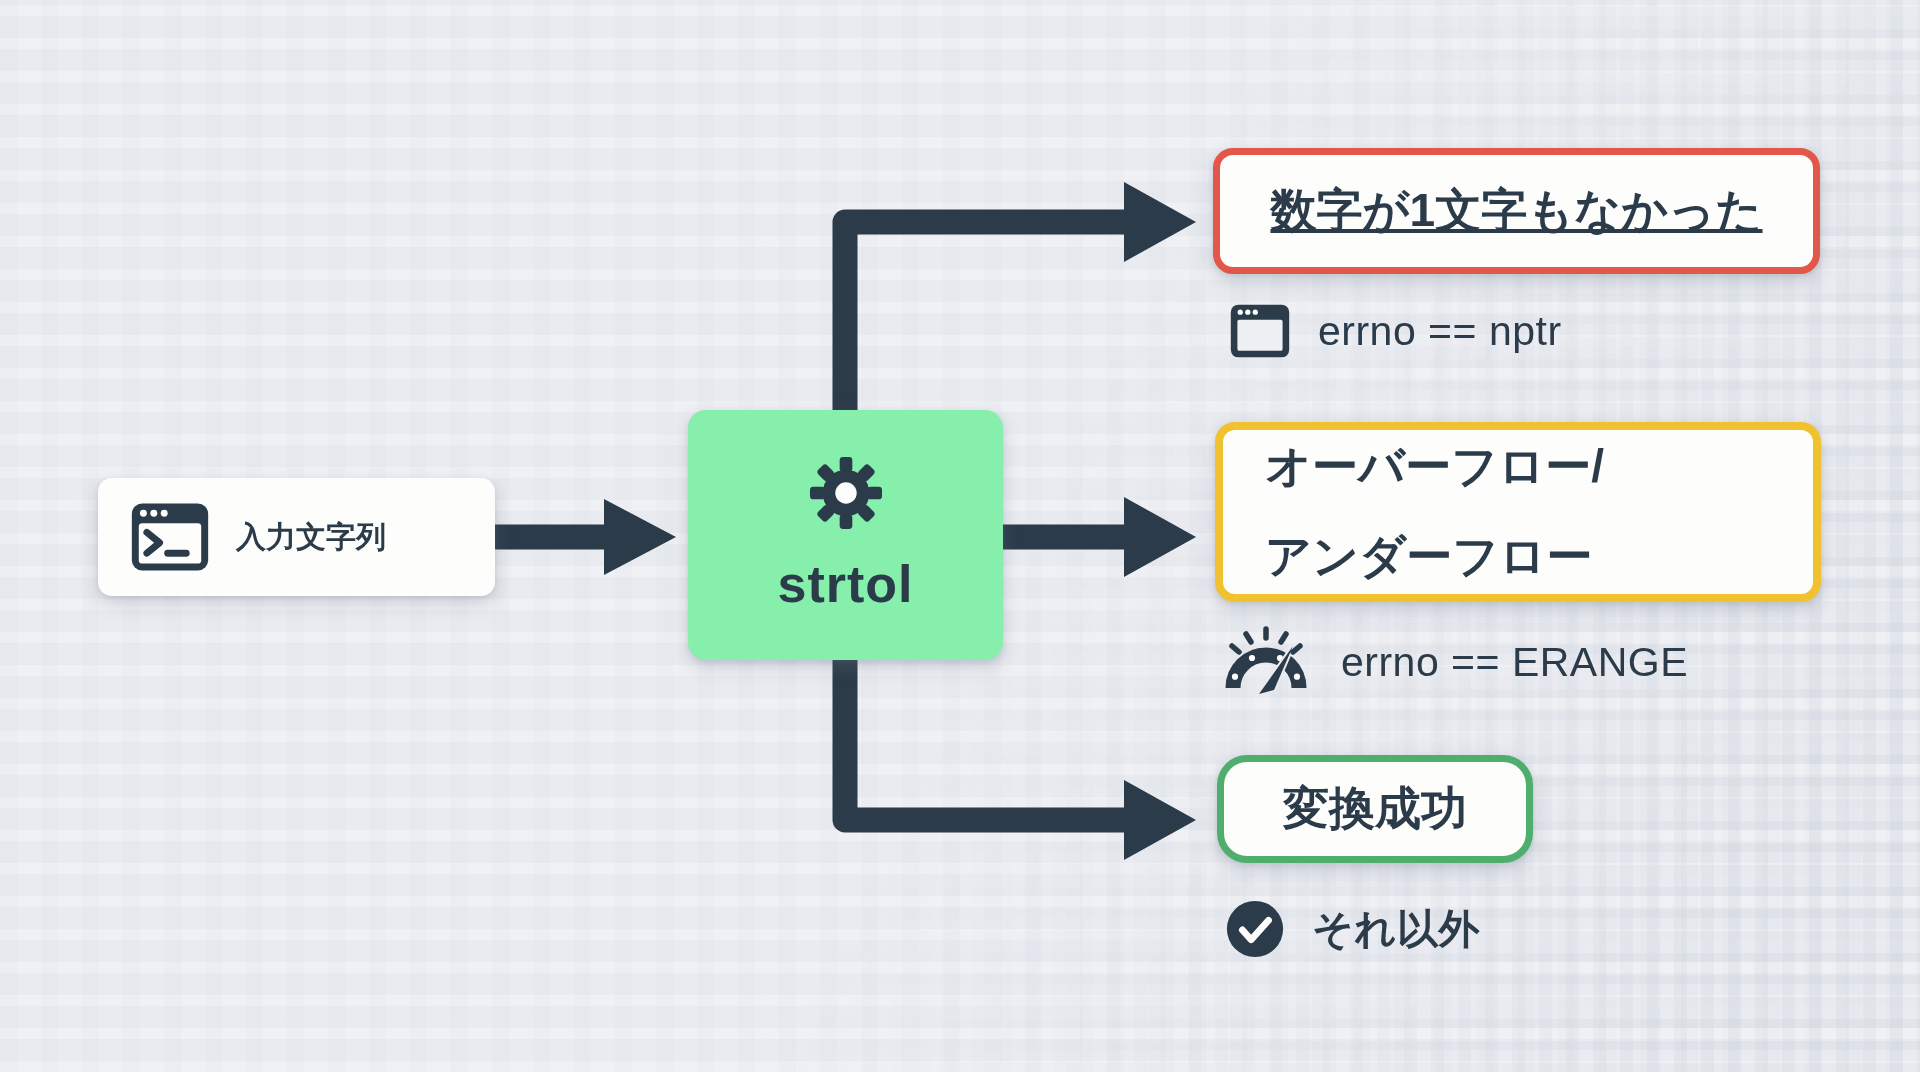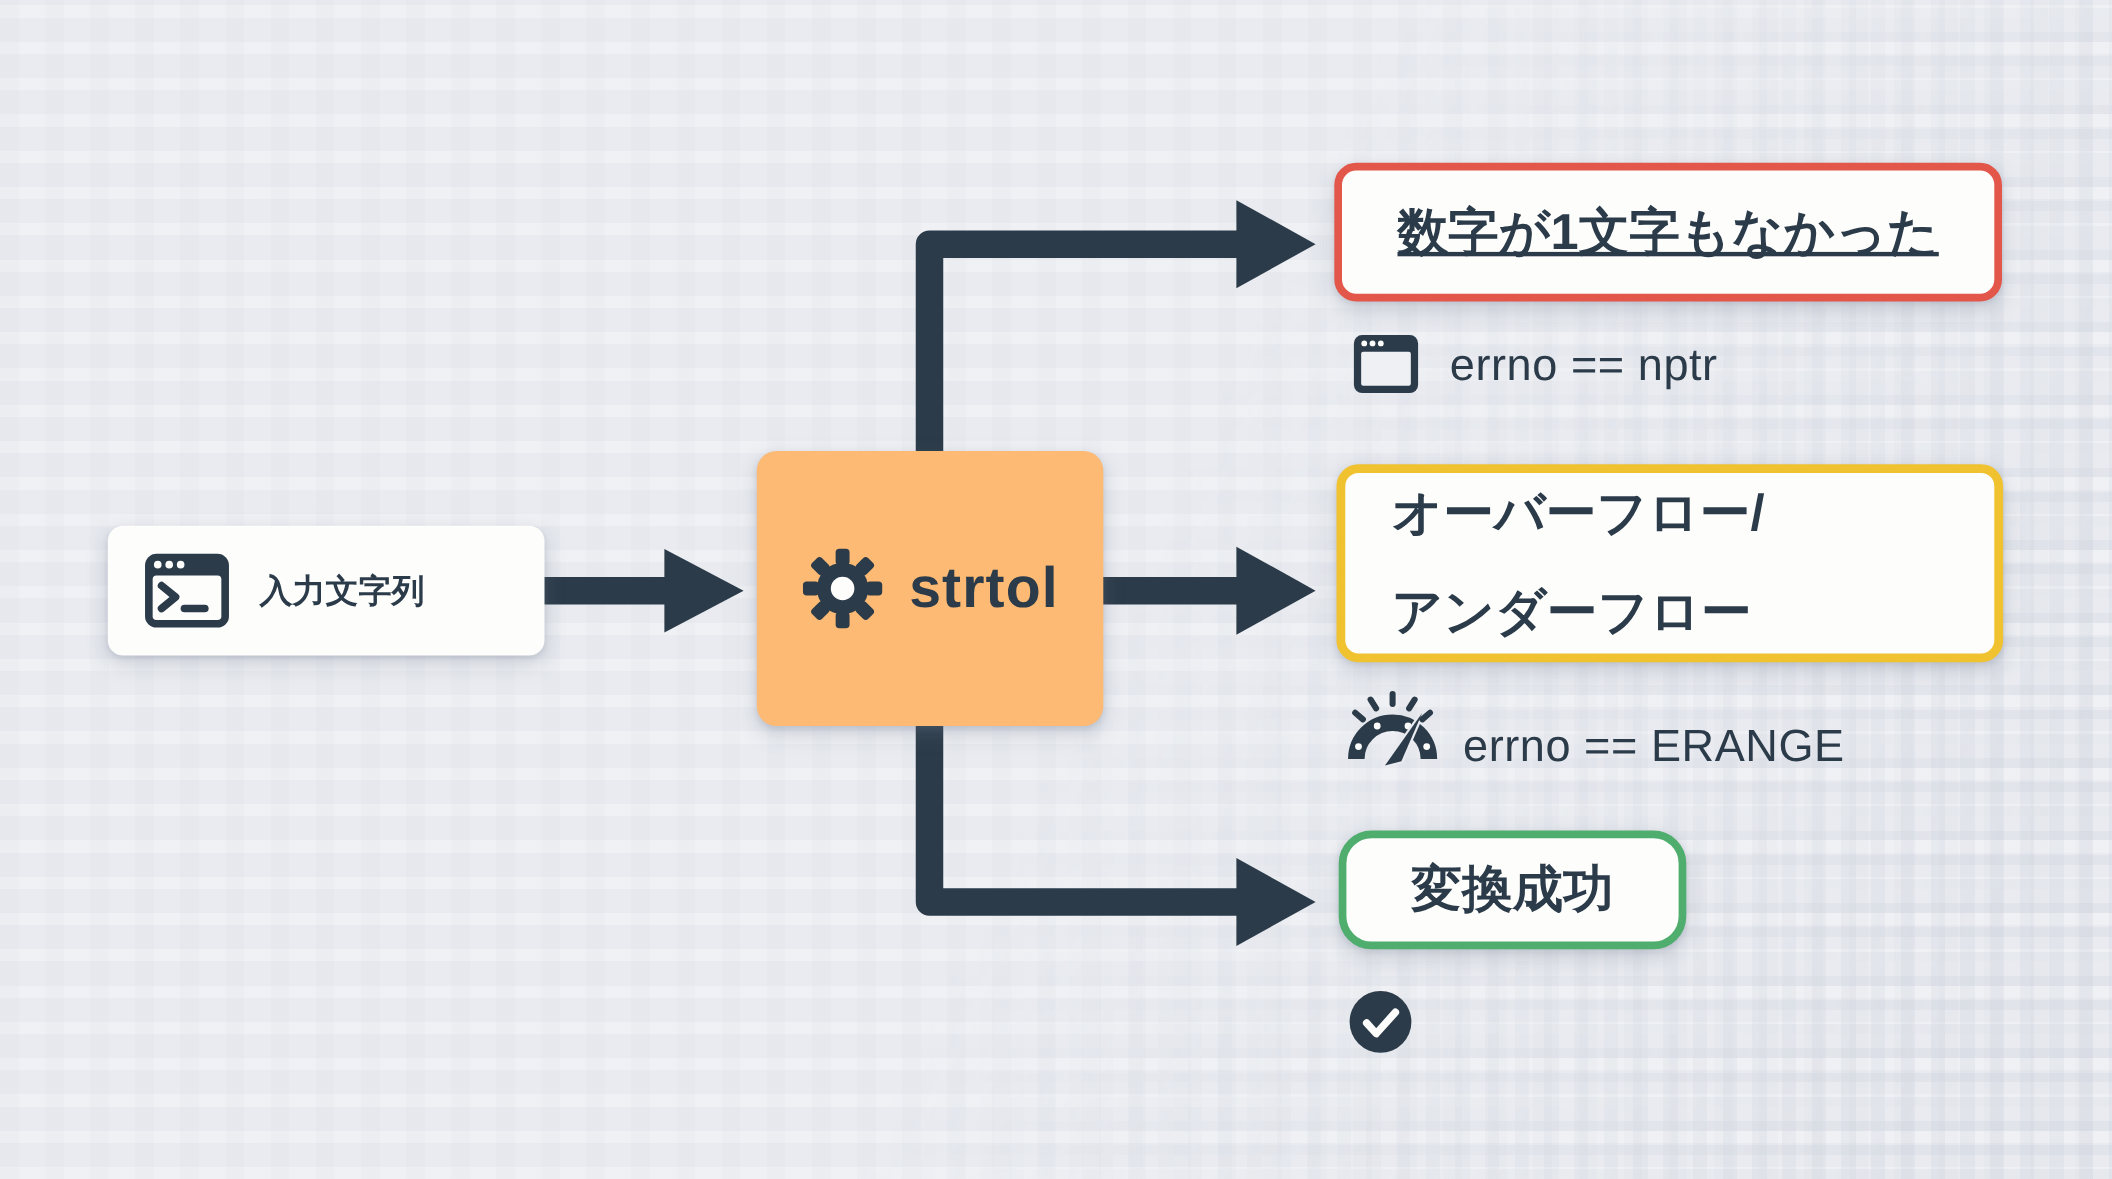--- a/index.html
+++ b/index.html
@@ -94,21 +94,21 @@
   }
   #outcome-success { left: 1217px; top: 755px; width: 316px; height: 108px; border-radius: 30px; }
 
   .caption {
     position: absolute;
     display: flex;
     align-items: center;
   }
   .caption .cap-text { font-size: 41px; font-weight: 500; letter-spacing: .5px; }
   #caption-no-digits { left: 1228px; top: 298px; height: 66px; gap: 26px; }
-  #caption-range     { left: 1222px; top: 622px; height: 80px; gap: 20px; align-items: flex-end; }
+  #caption-range     { left: 1222px; top: 622px; height: 80px; gap: 31px; }
   #caption-success   { left: 1224px; top: 898px; height: 62px; gap: 26px; }
   #caption-success .cap-text { font-weight: 600; }
 
   .icon { display: block; flex: 0 0 auto; }
 </style>
 </head>
 <body>
 
 <div id="canvas" style="background-color: rgb(233, 235, 240); color: rgb(43, 59, 73);">
 
@@ -140,21 +140,21 @@
       <rect x="9" y="20" width="54" height="35" rx="3" fill="#fdfdfc"></rect>
       <circle cx="13" cy="11.5" r="3" fill="#fdfdfc"></circle>
       <circle cx="22" cy="11.5" r="3" fill="#fdfdfc"></circle>
       <circle cx="31" cy="11.5" r="3" fill="#fdfdfc"></circle>
       <path d="M16 28 l11 9 -11 9" fill="none" stroke="currentColor" stroke-width="6" stroke-linecap="round" stroke-linejoin="round"></path>
       <line x1="34" y1="46" x2="50" y2="46" stroke="currentColor" stroke-width="6" stroke-linecap="round"></line>
     </svg>
     <span class="label">入力文字列</span>
   </div>
 
-  <div class="card" id="process-node" style="background-color: #fdba74;">
+  <div class="card" id="process-node" style="background-color: #86efac; flex-direction: column;">
     <svg class="icon" width="74" height="74" viewBox="0 0 76 76">
       <g fill="currentColor">
         <circle cx="38" cy="38" r="24"></circle>
         <g>
           <rect x="31.5" y="1" width="13" height="15" rx="3.5"></rect>
           <rect x="31.5" y="60" width="13" height="15" rx="3.5"></rect>
           <rect x="31.5" y="1" width="13" height="15" rx="3.5" transform="rotate(45 38 38)"></rect>
           <rect x="31.5" y="1" width="13" height="15" rx="3.5" transform="rotate(90 38 38)"></rect>
           <rect x="31.5" y="1" width="13" height="15" rx="3.5" transform="rotate(135 38 38)"></rect>
           <rect x="31.5" y="1" width="13" height="15" rx="3.5" transform="rotate(225 38 38)"></rect>
@@ -205,15 +205,16 @@
   </div>
 
   <div class="card outcome" id="outcome-success" style="background-color: rgb(253, 253, 252); border-color: rgb(79, 174, 109);">
     <span class="label">変換成功</span>
   </div>
   <div class="caption" id="caption-success">
     <svg class="icon" width="62" height="62" viewBox="0 0 64 64">
       <circle cx="32" cy="32" r="29" fill="currentColor"></circle>
       <path d="M19 33 l9 10 l18 -20" fill="none" stroke="#fdfdfc" stroke-width="7" stroke-linecap="round" stroke-linejoin="round"></path>
     </svg>
+    <span class="cap-text">それ以外</span>
   </div>
 
 </div>
 
 </body></html>

